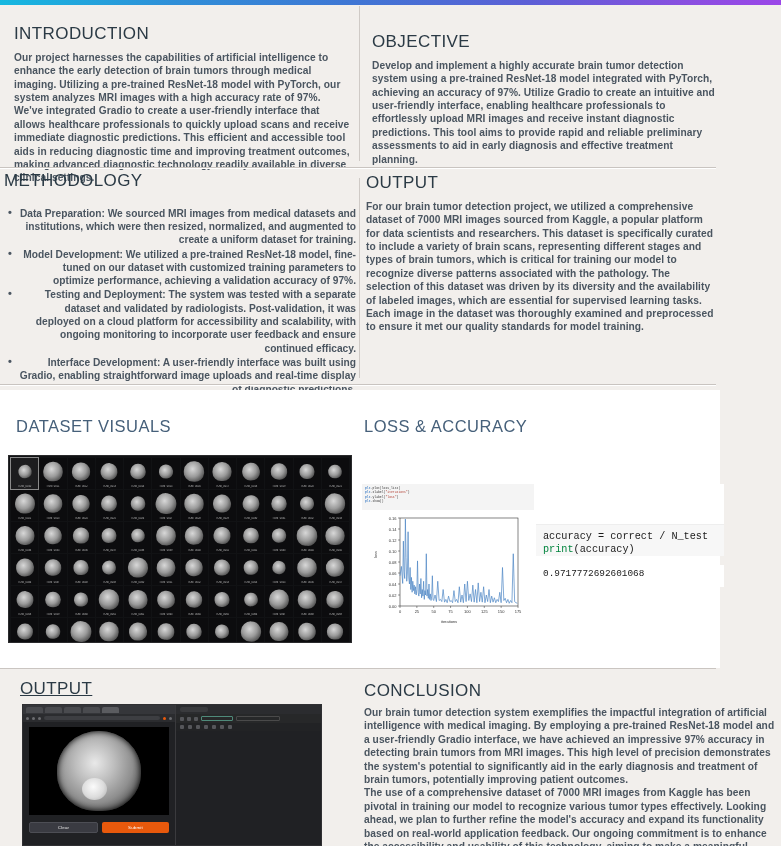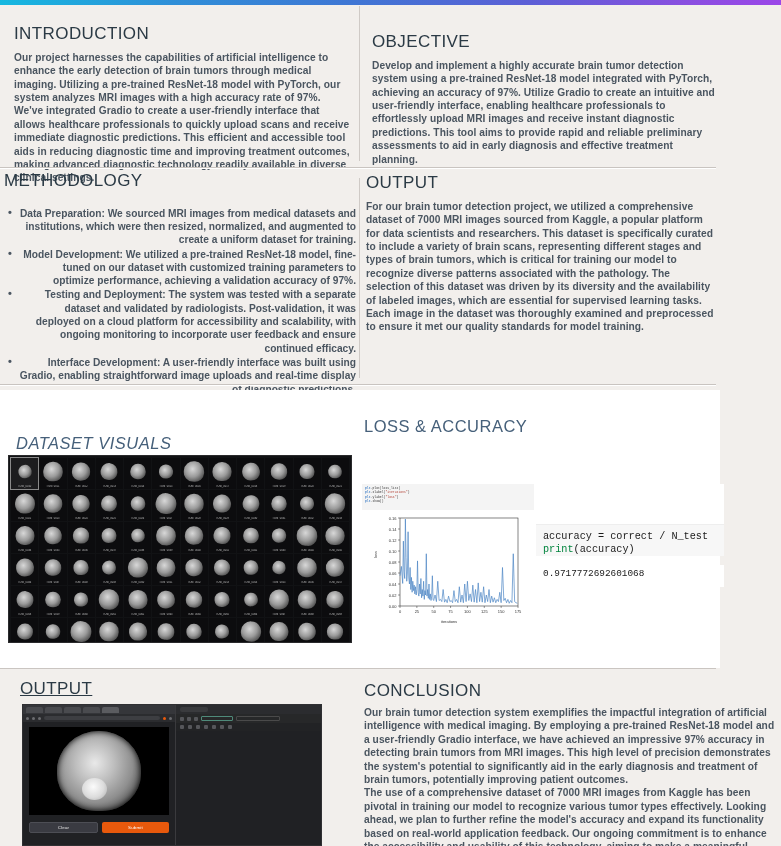--- a/index.html
+++ b/index.html
@@ -49,21 +49,21 @@
   }
   ul.meth li::before {
     content: "•"; position: absolute; left: 2px; top: -1px; font-size: 11px; color: #4a5560;
   }
 
   
   .white-block {
     position: absolute; left: 0px; top: 390px; width: 720px; height: 278px;
     background: #ffffff;
   }
-  .sec-visuals-title { position: absolute; left: 16px; top: 434px; z-index: 4; font-style: italic; }
+  .sec-visuals-title { position: absolute; left: 16px; top: 417px; z-index: 4; }
   .sec-loss-title    { position: absolute; left: 364px; top: 417px; z-index: 4; }
   .title-blue { color: #46607a; font-size: 16.5px; letter-spacing: .5px; font-weight: 400; }
 
   
   .mri-shot {
     position: absolute; left: 8px; top: 455px; width: 344px; height: 188px;
     background: #111214; border: 1px solid #2a2a2c; overflow: hidden; z-index: 4;
   }
   .mri-grid { display: grid; grid-template-columns: repeat(12, 1fr); gap: 1px; padding: 2px; }
   .mri-cell { position: relative; background: #0c0c0e; height: 31px; overflow: hidden; }

